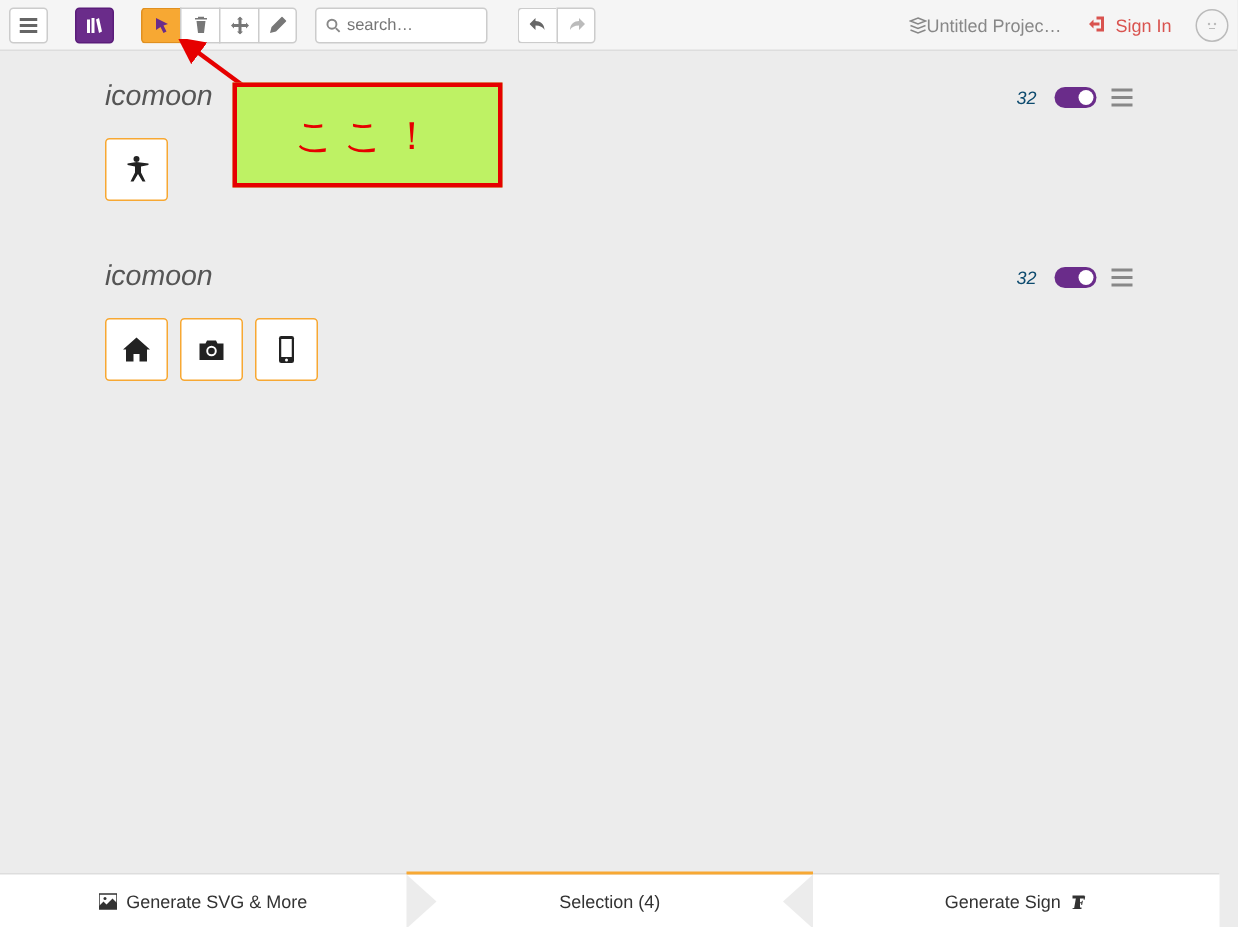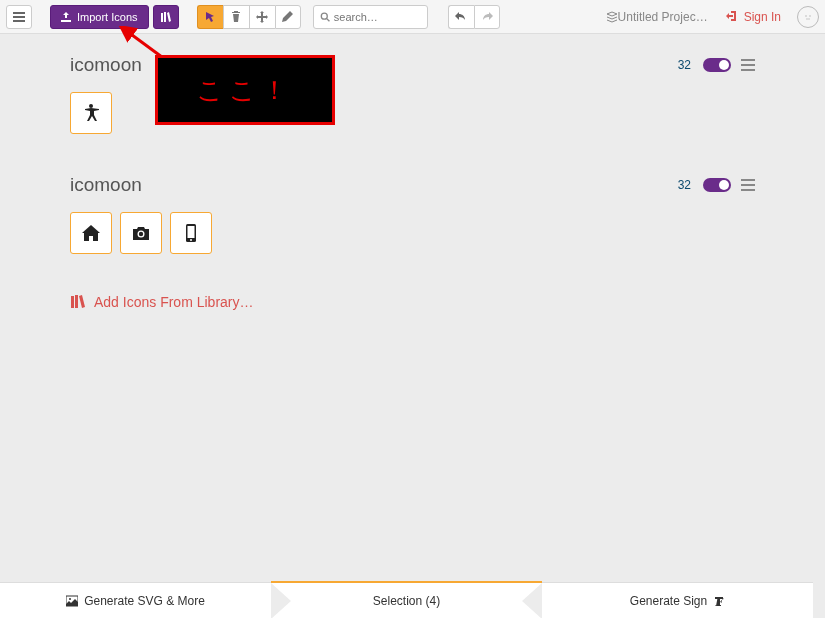--- a/index.html
+++ b/index.html
@@ -14,56 +14,50 @@
 .btn-group .icon-btn:first-child { border-radius: 3px 0 0 3px; }
 .btn-group .icon-btn:last-child { border-radius: 0 3px 3px 0; border-right: 1px solid #ccc; }
 .search-box { display: flex; align-items: center; background: #fff; border: 1px solid #ccc; border-radius: 3px; height: 24px; padding: 0 6px; width: 115px; margin-left: 8px; }
 .search-box input { border: none; outline: none; font-size: 11px; width: 100%; color: #888; margin-left: 4px; }
 .spacer { flex: 1; }
 .project-btn { display: flex; align-items: center; gap: 0; color: #888; font-size: 12px; cursor: pointer; padding: 0 6px; }
 .signin-btn { display: flex; gap: 6px; color: #d9534f; font-size: 12px; cursor: pointer; padding: 0 8px; }
 .avatar-btn { width: 22px; height: 22px; border: 1px solid #bbb; border-radius: 50%; display: flex; align-items: center; justify-content: center; color: #bbb; cursor: pointer; margin-left: 4px; }
 .content { padding: 0; }
 .section { margin: 0; }
-.section-header { display: flex; align-items: center; padding: 20px 70px 8px 70px; }
+.section-header { display: flex; align-items: center; padding: 20px 70px 8px 70px; font-style: italic; }
 .section-title { font-size: 19px; font-weight: 300; color: #555; flex: 1; }
 .section-count { font-size: 12px; color: #0c4a6e; margin-right: 12px; }
 .toggle { width: 28px; height: 14px; background: #6a2c8a; border-radius: 8px; position: relative; cursor: pointer; margin-right: 10px; }
 .toggle::after { content: ''; position: absolute; width: 10px; height: 10px; background: #fff; border-radius: 50%; top: 2px; right: 2px; }
 .hamburger-mini { width: 14px; height: 12px; display: flex; flex-direction: column; justify-content: space-between; cursor: pointer; }
 .hamburger-mini span { height: 2px; background: #888; }
 .icon-grid { display: flex; gap: 8px; padding: 8px 70px 20px 70px; }
 .icon-cell { width: 42px; height: 42px; background: #fff; border: 1px solid #f7a833; border-radius: 3px; display: flex; align-items: center; justify-content: center; cursor: pointer; }
 .library-link { display: flex; align-items: center; gap: 8px; padding: 20px 70px; color: #d9534f; font-size: 14px; cursor: pointer; }
 .bottom-bar { position: absolute; bottom: 0; left: 0; right: 12px; height: 36px; background: #fff; border-top: 1px solid #ddd; display: flex; }
 .bottom-tab { flex: 1; display: flex; align-items: center; justify-content: center; font-size: 12px; color: #333; cursor: pointer; gap: 6px; position: relative; }
 .bottom-tab.middle { border-top: 2px solid #f7a833; margin-top: -2px; text-align: center; }
 .arrow-shape { position: absolute; top: 0; width: 0; height: 0; border-top: 18px solid transparent; border-bottom: 18px solid transparent; }
 .arrow-left { left: 0; border-left: 20px solid #ececec; border-right: none; }
 .arrow-right { right: 0; border-right: 20px solid #ececec; border-left: none; }
-.annotation-box { position: absolute; top: 55px; left: 155px; width: 180px; height: 70px; border: 3px solid #e60000; background: #000000; display: flex; align-items: center; justify-content: center; font-size: 26px; color: #e60000; font-family: sans-serif; letter-spacing: 6px; }
+.annotation-box { position: absolute; top: 55px; left: 155px; width: 180px; height: 70px; border: 3px solid #e60000; background: #bef264; display: flex; align-items: center; justify-content: center; font-size: 26px; color: #e60000; font-family: sans-serif; letter-spacing: 6px; }
 .annotation-arrow { position: absolute; top: 26px; left: 118px; }
 svg { display: block; }
 </style>
 </head>
 <body>
 
 <div class="top-bar">
   <div class="icon-btn">
     <svg width="12" height="10" viewBox="0 0 12 10">
         <path d="M0 0h12v2H0zM0 4h12v2H0zM0 8h12v2H0z" fill="#666"></path>
       </svg>
   </div>
   <div style="width:10px"></div>
-  <button class="import-btn">
-    <svg width="10" height="10" viewBox="0 0 10 10">
-        <path d="M5 0L2 3h2v3h2V3h2L5 0zM0 8h10v2H0z" fill="#fff"></path>
-      </svg>
-    <span>Import Icons</span>
-  </button>
   <div class="icon-btn dark">
     <svg width="12" height="12" viewBox="0 0 12 12">
         <path d="M1 2h2v9H1zM4 1h2v10H4zM7 2l2-1 2 9-2 1z" fill="#fff"></path>
       </svg>
   </div>
   <div style="width:10px"></div>
   <div class="btn-group">
     <div class="icon-btn orange">
       <svg width="12" height="12" viewBox="0 0 12 12">
           <path d="M2 1l8 4-3 1 2 4-2 1-2-4-3 2z" fill="#6a2c8a"></path>
@@ -176,26 +170,20 @@
       <div class="icon-cell">
         <svg width="20" height="20" viewBox="0 0 20 20">
             <rect x="5" y="1" width="10" height="18" rx="1.5" fill="#222"></rect>
             <rect x="6.5" y="3" width="7" height="12" fill="#fff"></rect>
             <circle cx="10" cy="17" r="1" fill="#fff"></circle>
           </svg>
       </div>
     </div>
   </div>
 
-  <div class="library-link">
-    <svg width="16" height="14" viewBox="0 0 16 14">
-        <path d="M1 1h3v12H1zM5 0h3v13H5zM9 1l3-1 3 12-3 1z" fill="#d9534f"></path>
-      </svg>
-    <span>Add Icons From Library…</span>
-  </div>
 </div>
 
 <div class="bottom-bar">
   <div class="bottom-tab">
     <svg width="12" height="12" viewBox="0 0 12 12">
         <rect x="0" y="1" width="12" height="10" fill="none" stroke="#333" stroke-width="1"></rect>
         <circle cx="4" cy="4" r="1" fill="#333"></circle>
         <path d="M0 9l3-3 2 2 4-4 3 3v4H0z" fill="#333"></path>
       </svg>
     <span>Generate SVG &amp; More</span>

